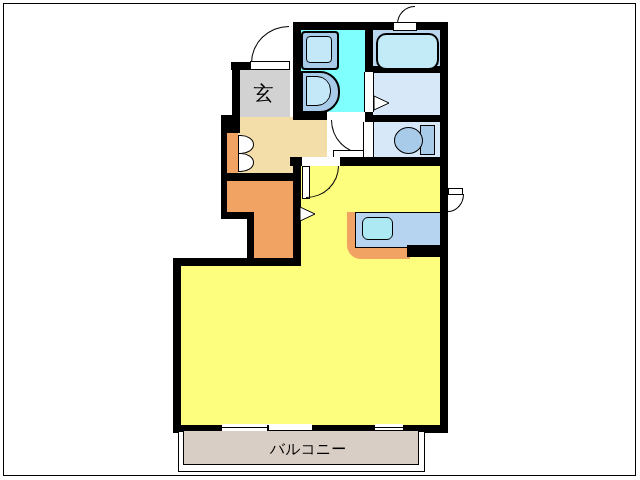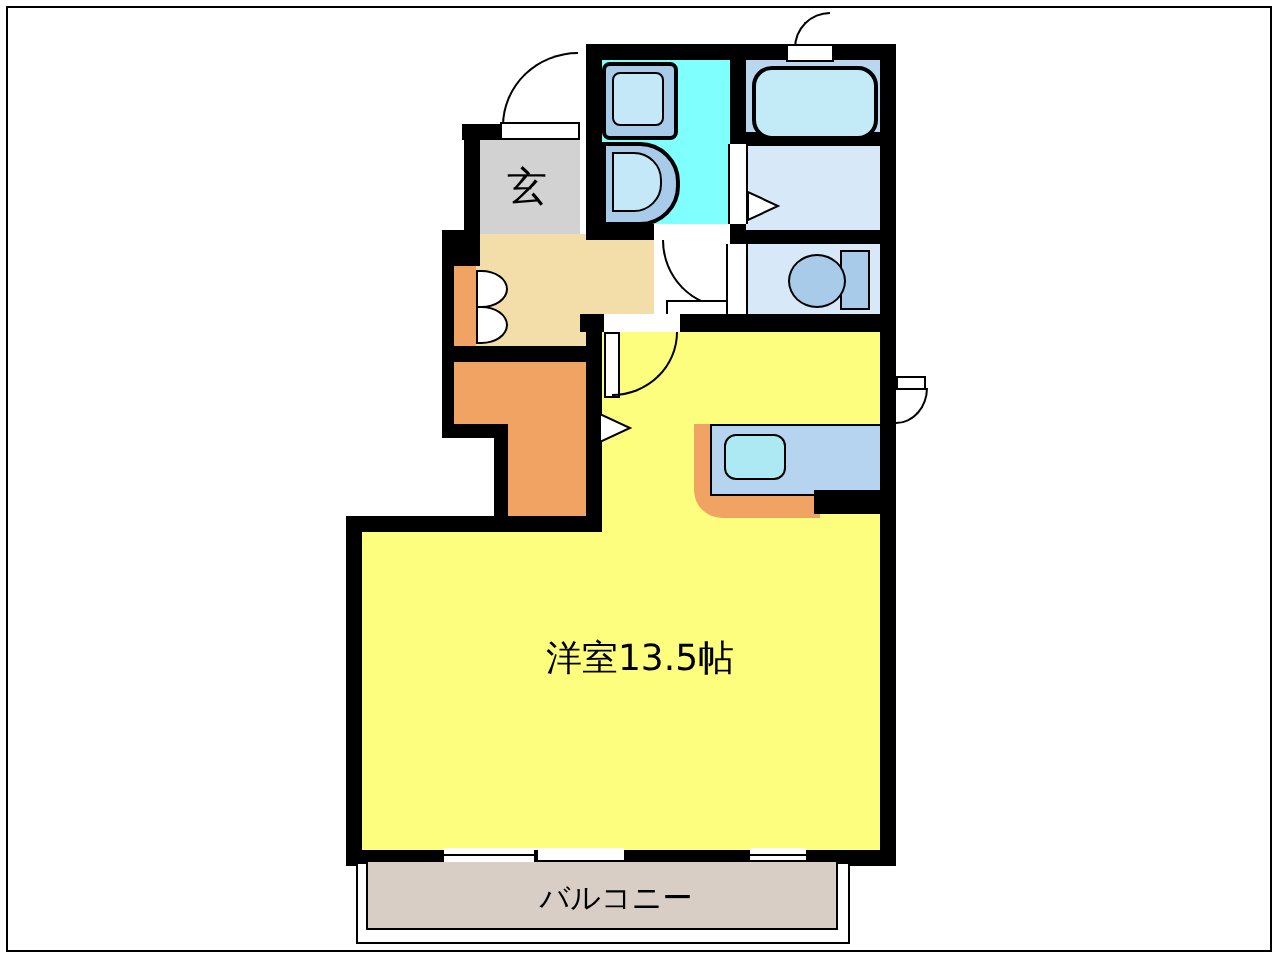--- a/index.html
+++ b/index.html
@@ -139,16 +139,15 @@
     <polygon points="1,1 1,15 16,8" fill="#ffffff" stroke="#000000" stroke-width="1"></polygon>
   </svg>
   <svg class="abs" style="left:299px;top:206px" width="18" height="17">
     <polygon points="1,1 1,15 16,8" fill="#ffffff" stroke="#000000" stroke-width="1"></polygon>
   </svg>
 
   <div class="balcony-outer" style="left:178px;top:431px;width:245px;height:39px"></div>
   <div class="balcony-inner c-balcony" style="left:183px;top:431px;width:234px;height:33px"></div>
 
   <div class="lbl" style="left:237px;top:72px;width:53px;height:43px;font-size:20px">玄</div>
-  <div class="lbl" style="left:230px;top:316px;width:180px;height:26px;font-size:18px">洋室13.5帖</div>
   <div class="lbl" style="left:183px;top:438px;width:250px;height:22px;font-size:15px">バルコニー</div>
 
 </div>
 
 </body></html>

